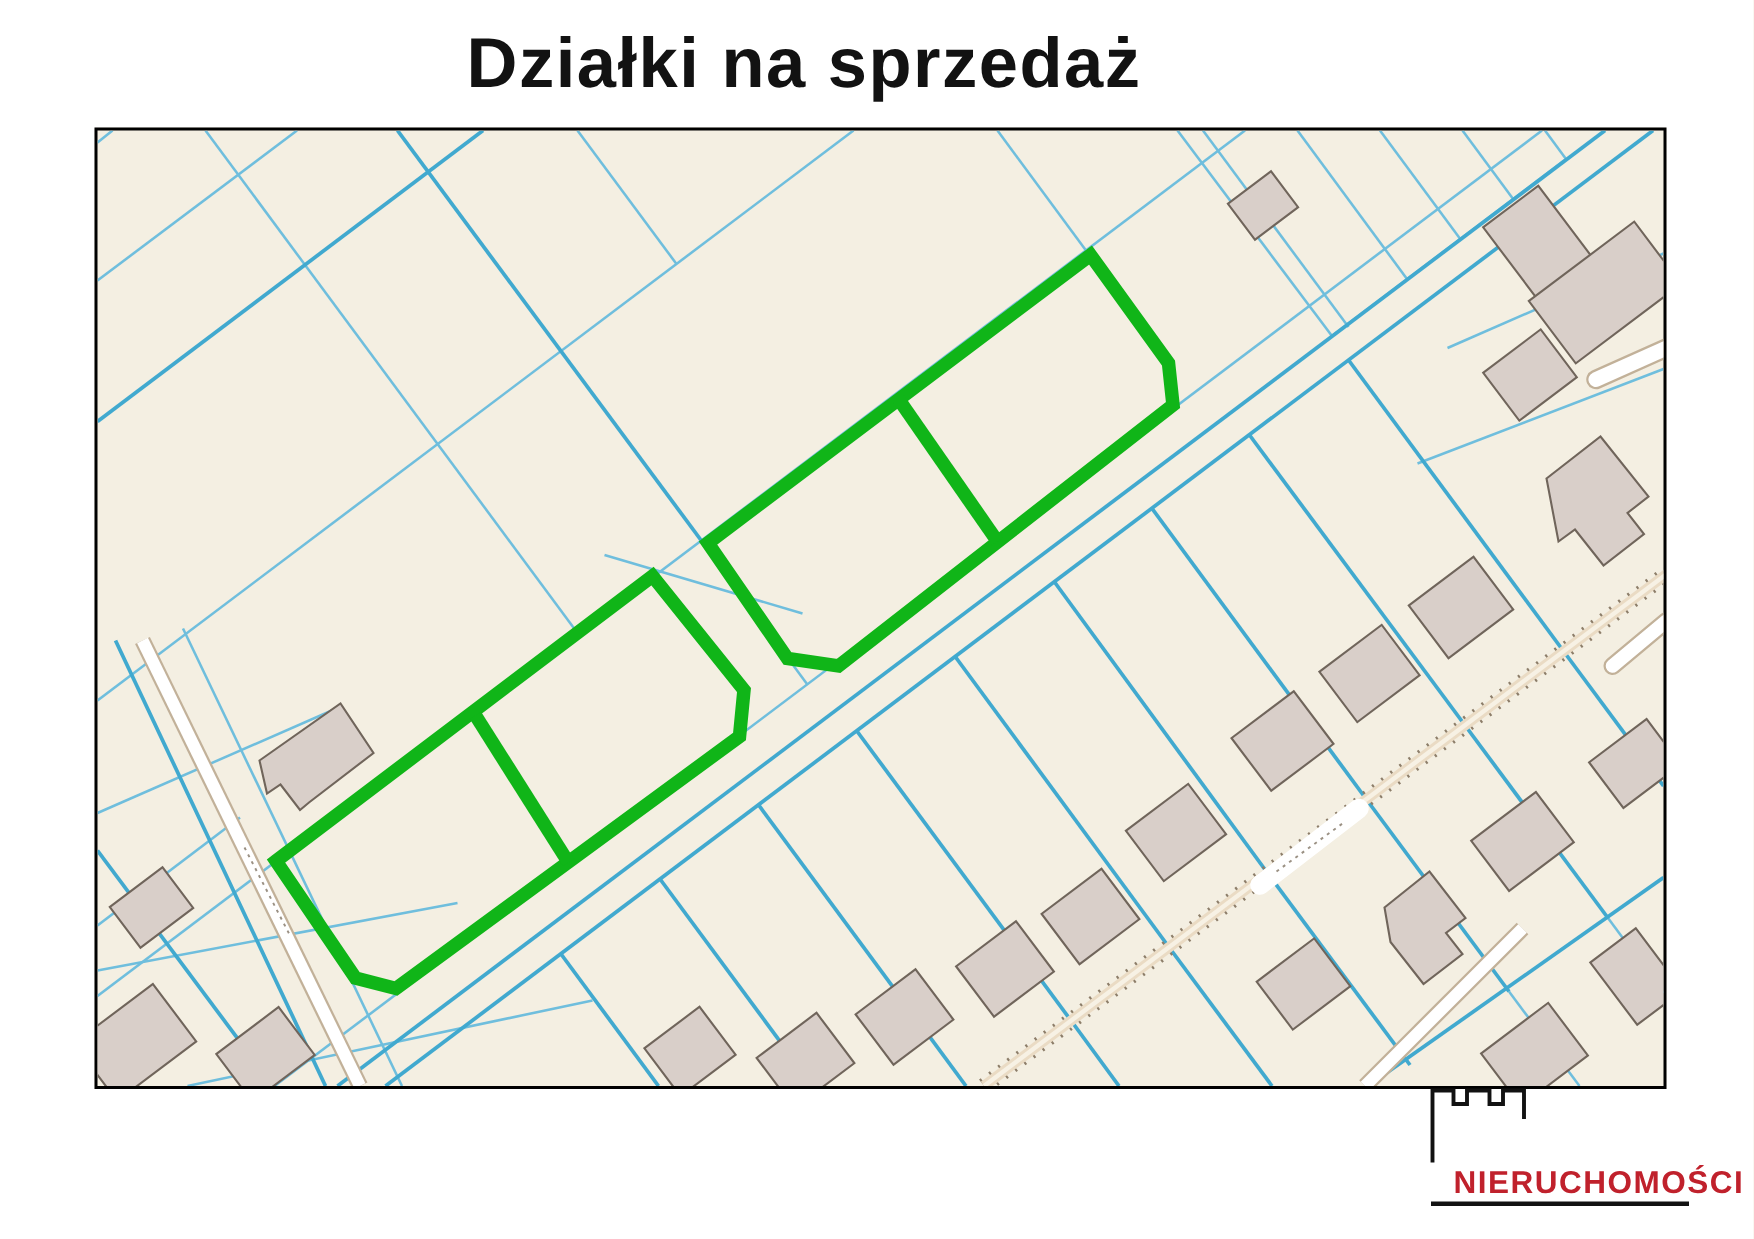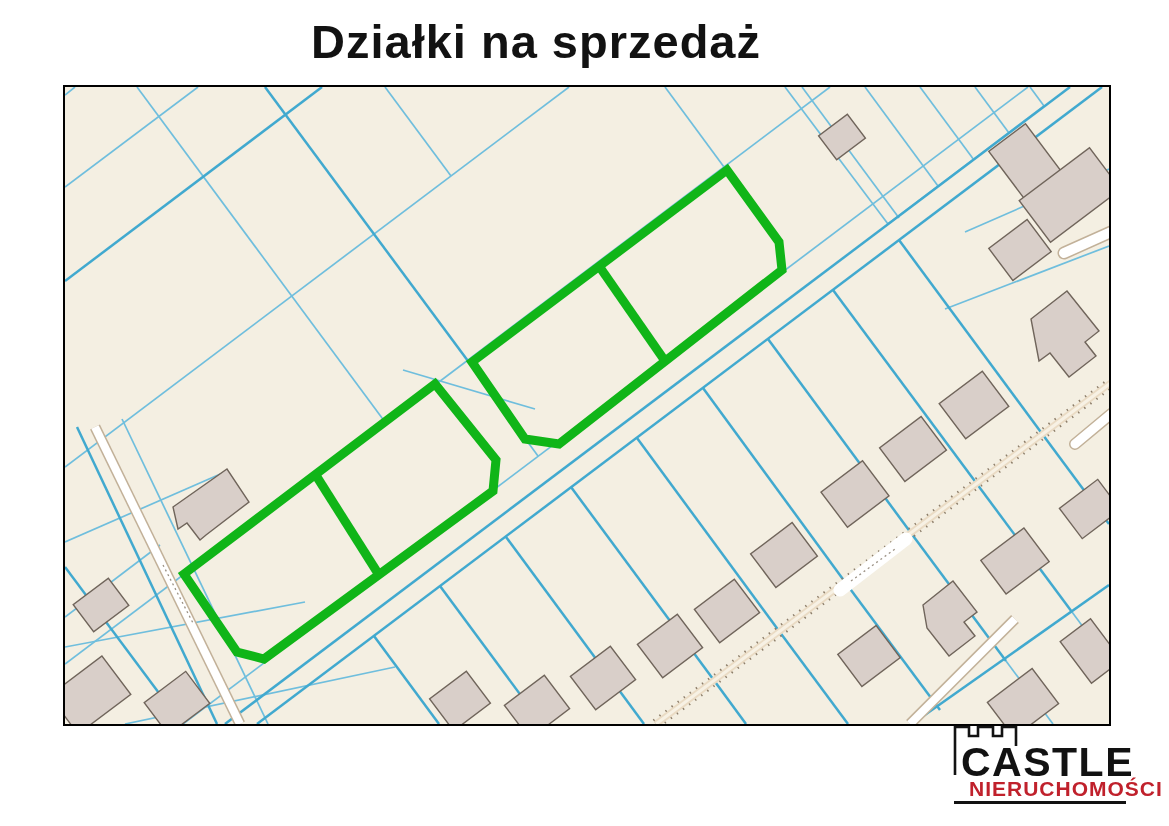--- a/index.html
+++ b/index.html
@@ -169,16 +169,15 @@
       <path class="green" d="M407,275 L662,83 L714,155 L717,183 L494,357 L460,352 Z"></path>
       <line class="green" x1="534" y1="179" x2="600" y2="274"></line>
     </g>
   </svg>
 </div>
 
 <div class="logo">
   <svg class="logo-battlement" width="66" height="52" viewBox="0 0 66 52">
     <path d="M2,50 L2,2 L16,2 L16,11 L25,11 L25,2 L40,2 L40,11 L49,11 L49,2 L63,2 L63,21" fill="none" stroke="#121212" stroke-width="2.6"></path>
   </svg>
-  <p class="logo-name">CASTLE</p>
   <p class="logo-sub">NIERUCHOMOŚCI</p>
   <div class="logo-rule"></div>
 </div>
 
 </body></html>

